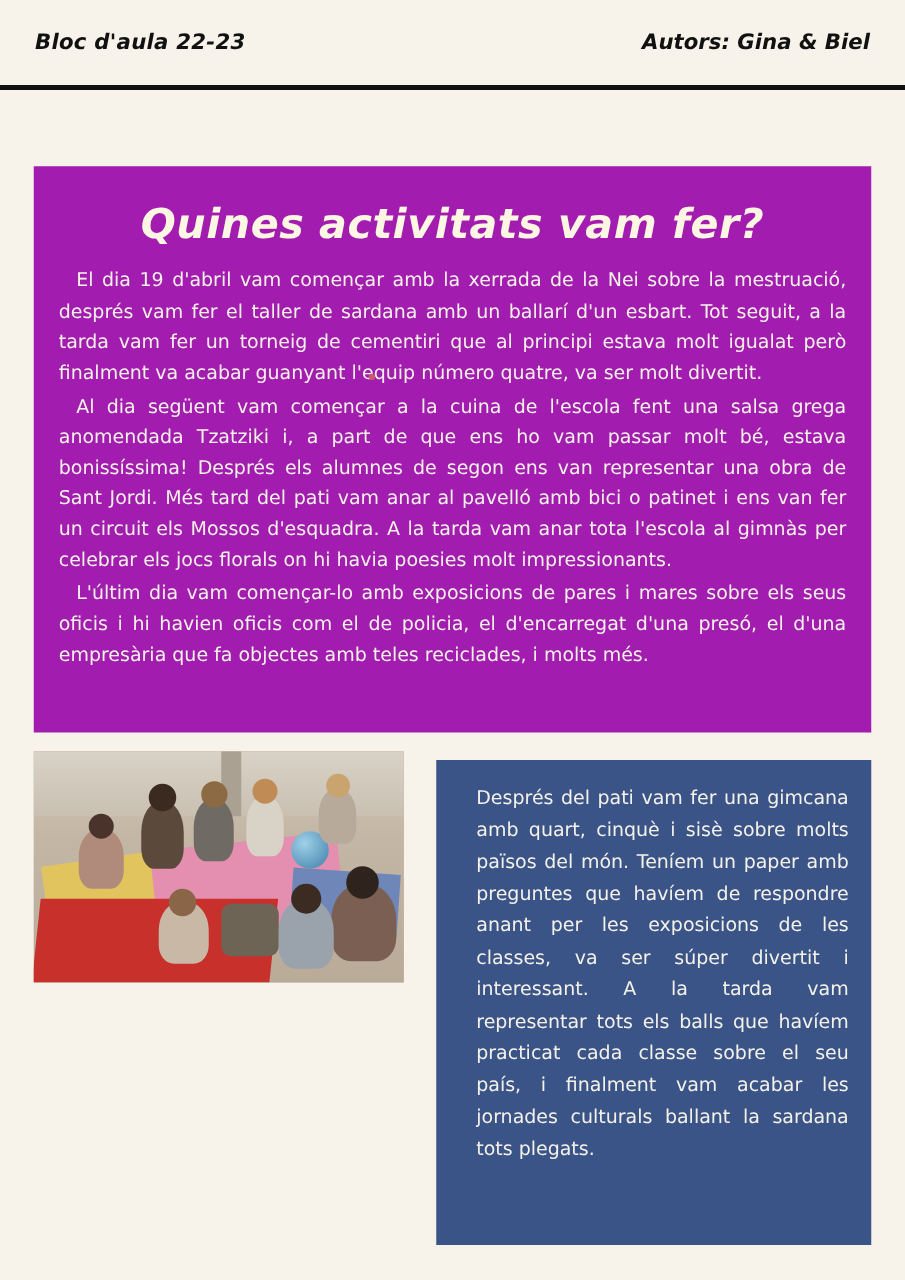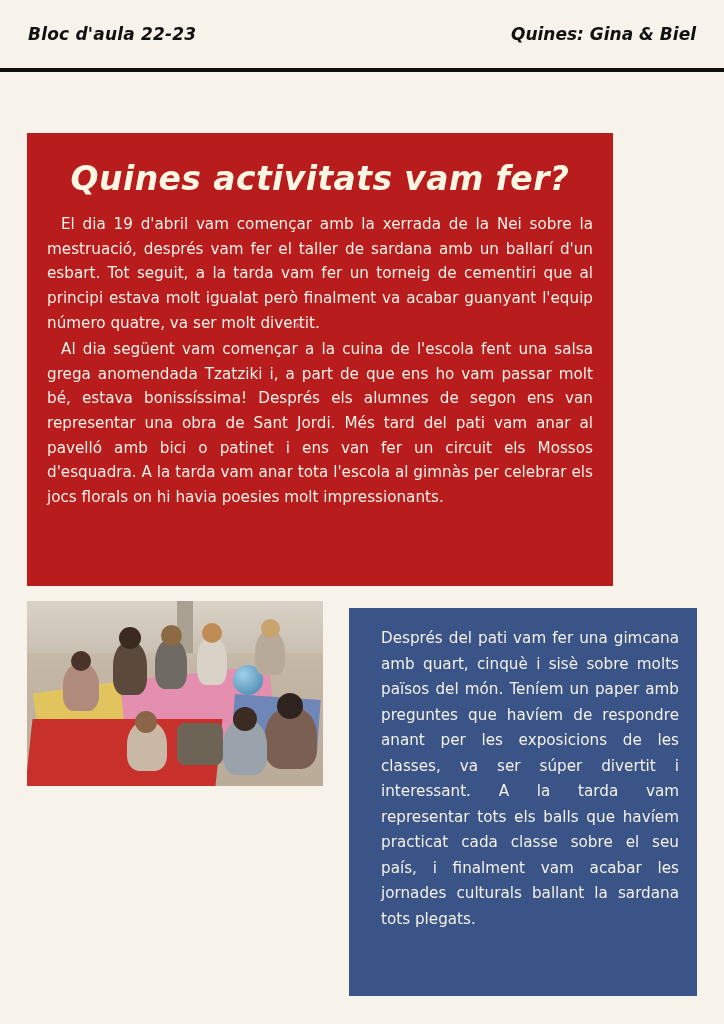--- a/index.html
+++ b/index.html
@@ -55,23 +55,23 @@
     width: 724px;
     height: 4px;
     background: #111111;
   }
 
   
   .main-panel {
     position: absolute;
     top: 133px;
     left: 27px;
-    width: 586px;
+    width: 670px;
     height: 453px;
-    background: #b91c1c;
+    background: #a21caf;
     padding: 16px 20px 14px 20px;
   }
   .panel-title {
     text-align: center;
     color: #fdf6e3;
     font-size: 33px;
     font-weight: bold;
     font-style: italic;
     letter-spacing: 0.4px;
     margin-top: 10px;
@@ -274,32 +274,33 @@
   }
 </style>
 </head>
 <body>
 
 <div class="page">
 
   <div class="header">
     <div class="header-left">Bloc d'aula 22-23</div>
     <div class="header-right">
-      <span class="authors-label">Quines:</span><span class="authors-names"> Gina &amp; Biel</span>
+      <span class="authors-label">Autors:</span><span class="authors-names"> Gina &amp; Biel</span>
     </div>
   </div>
   <div class="header-rule"></div>
 
   <div class="main-panel">
     <div class="panel-title">Quines activitats vam fer?</div>
     <div class="panel-par">El dia 19 d'abril vam començar amb la xerrada de la Nei sobre la mestruació, després vam fer el taller de sardana amb un ballarí d'un esbart. Tot seguit, a la tarda vam fer un torneig de cementiri que al principi estava molt igualat però finalment va acabar guanyant l'equip número quatre, va ser molt divertit.</div>
     <div class="dot-row">
       <span class="dot-marker"></span>
     </div>
     <div class="panel-par">Al dia següent vam començar a la cuina de l'escola fent una salsa grega anomendada Tzatziki i, a part de que ens ho vam passar molt bé, estava bonissíssima! Després els alumnes de segon ens van representar una obra de Sant Jordi. Més tard del pati vam anar al pavelló amb bici o patinet i ens van fer un circuit els Mossos d'esquadra. A la tarda vam anar tota l'escola al gimnàs per celebrar els jocs florals on hi havia poesies molt impressionants.</div>
+    <div class="panel-par">L'últim dia vam començar-lo amb exposicions de pares i mares sobre els seus oficis i hi havien oficis com el de policia, el d'encarregat d'una presó, el d'una empresària que fa objectes amb teles reciclades, i molts  més.</div>
   </div>
 
   <div class="photo1">
     <div class="p1 p1-floor"></div>
     <div class="p1 p1-wall"></div>
     <div class="p1 p1-pillar"></div>
     <div class="p1 p1-yellow"></div>
     <div class="p1 p1-pink"></div>
     <div class="p1 p1-blue-mat"></div>
     <div class="p1 p1-red"></div>

